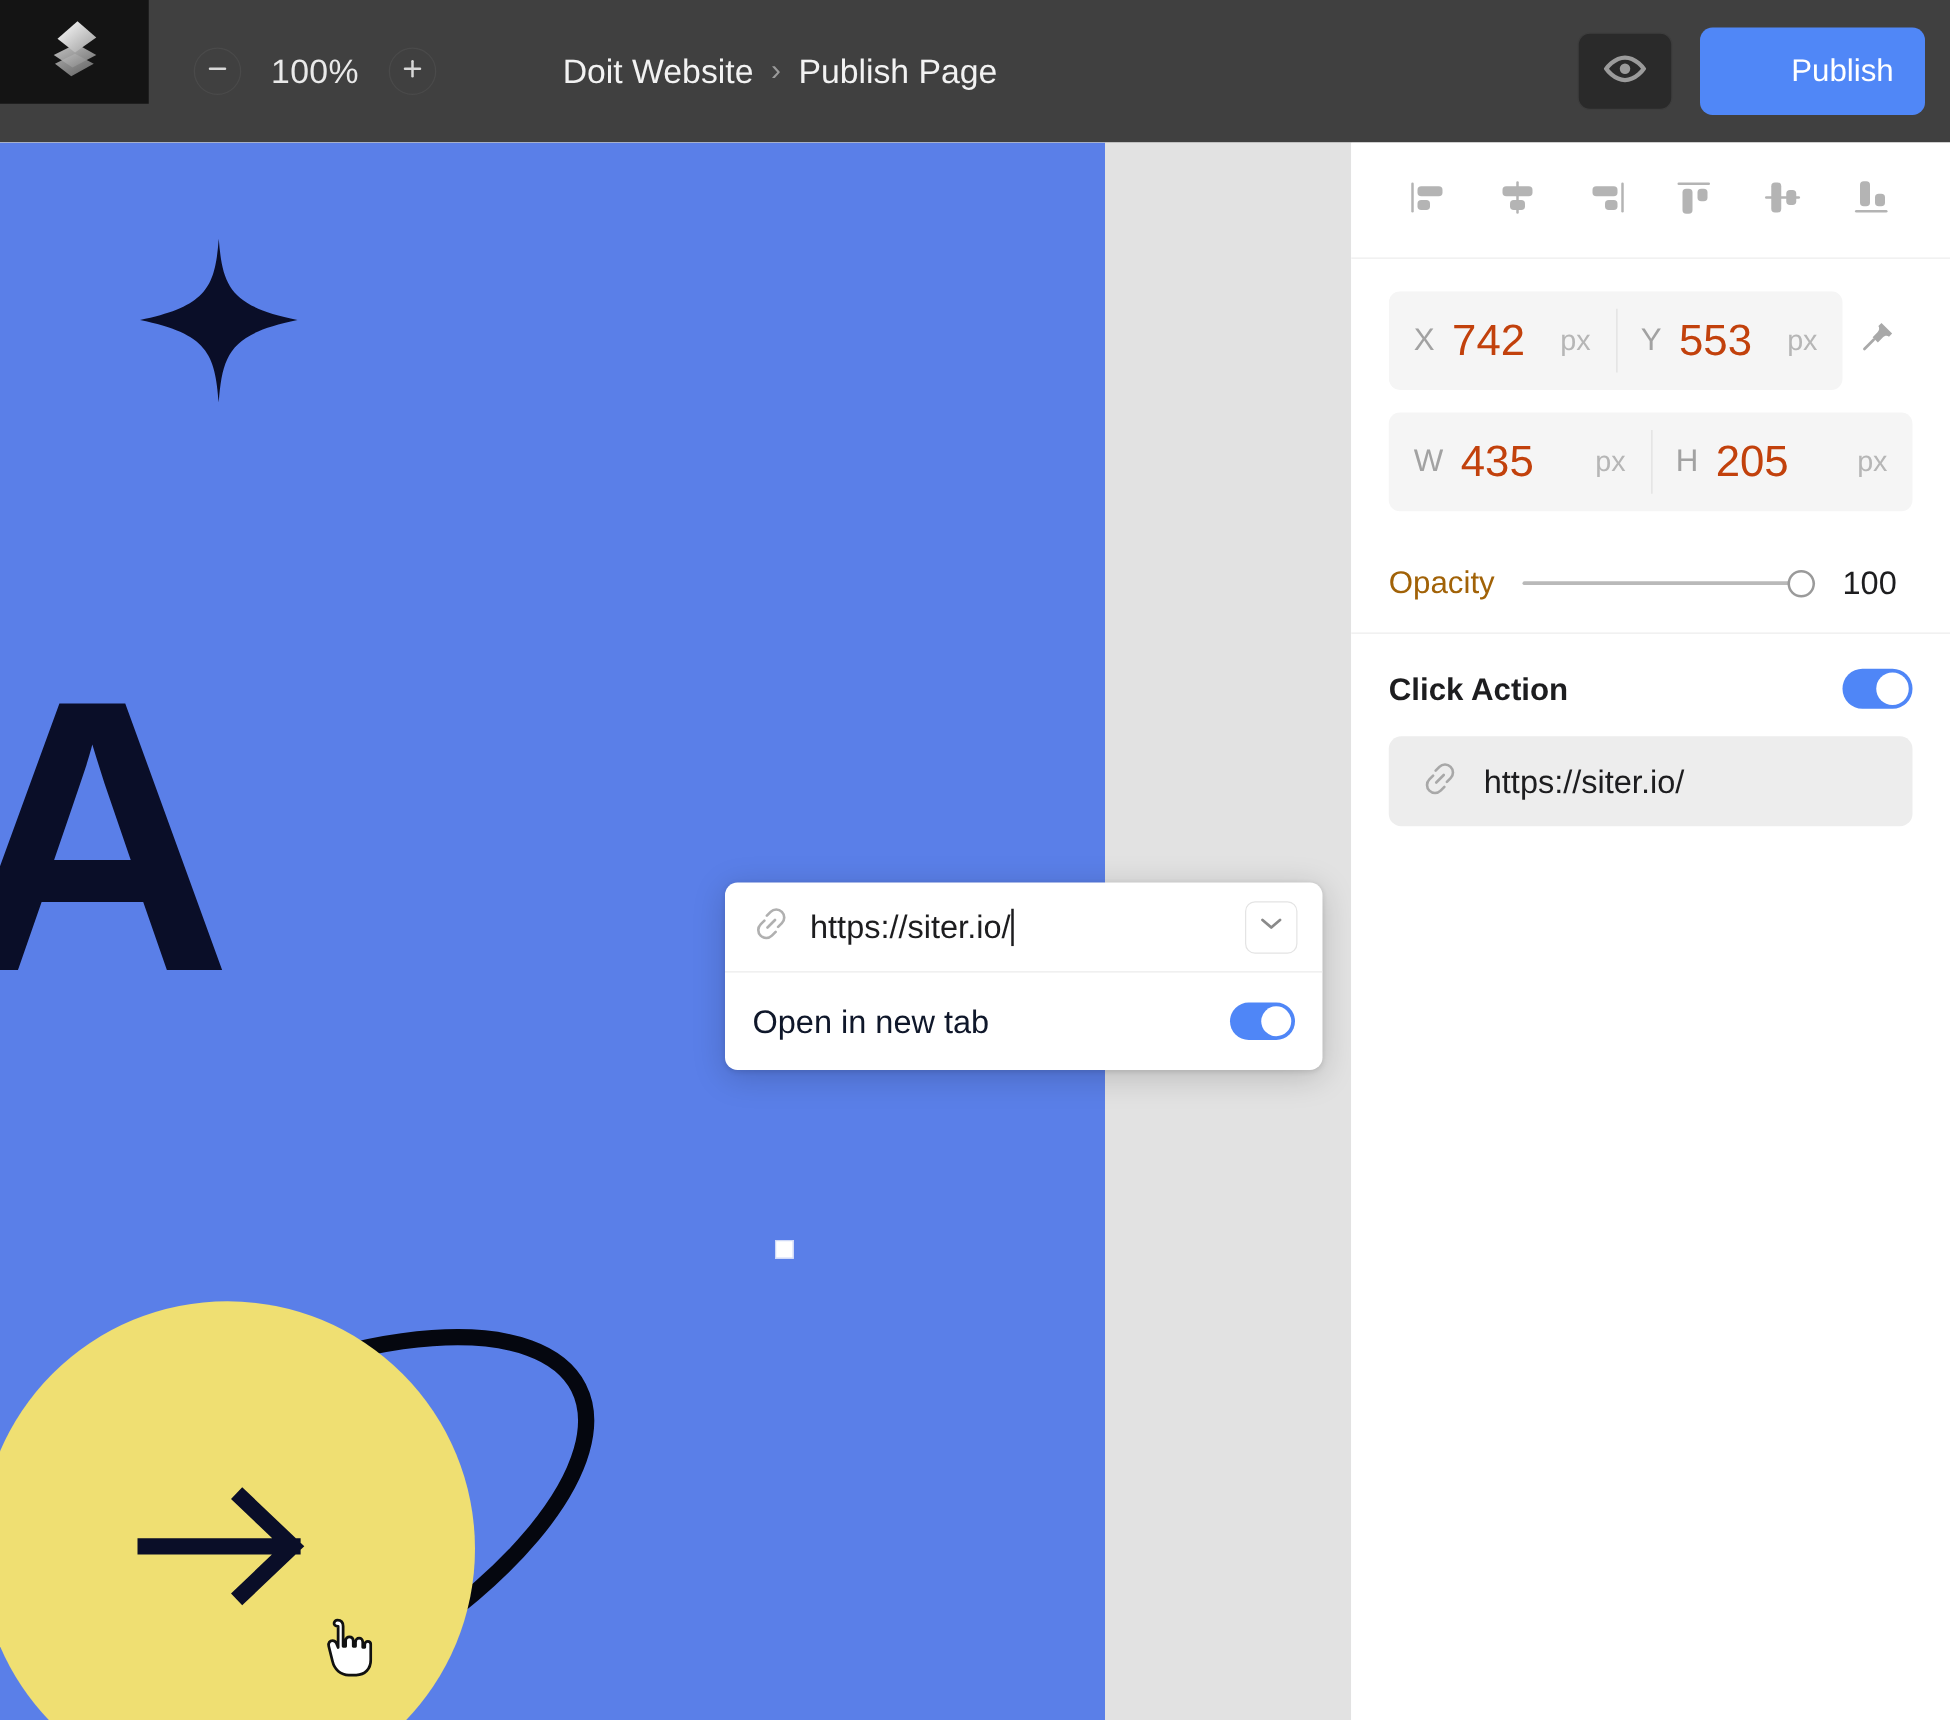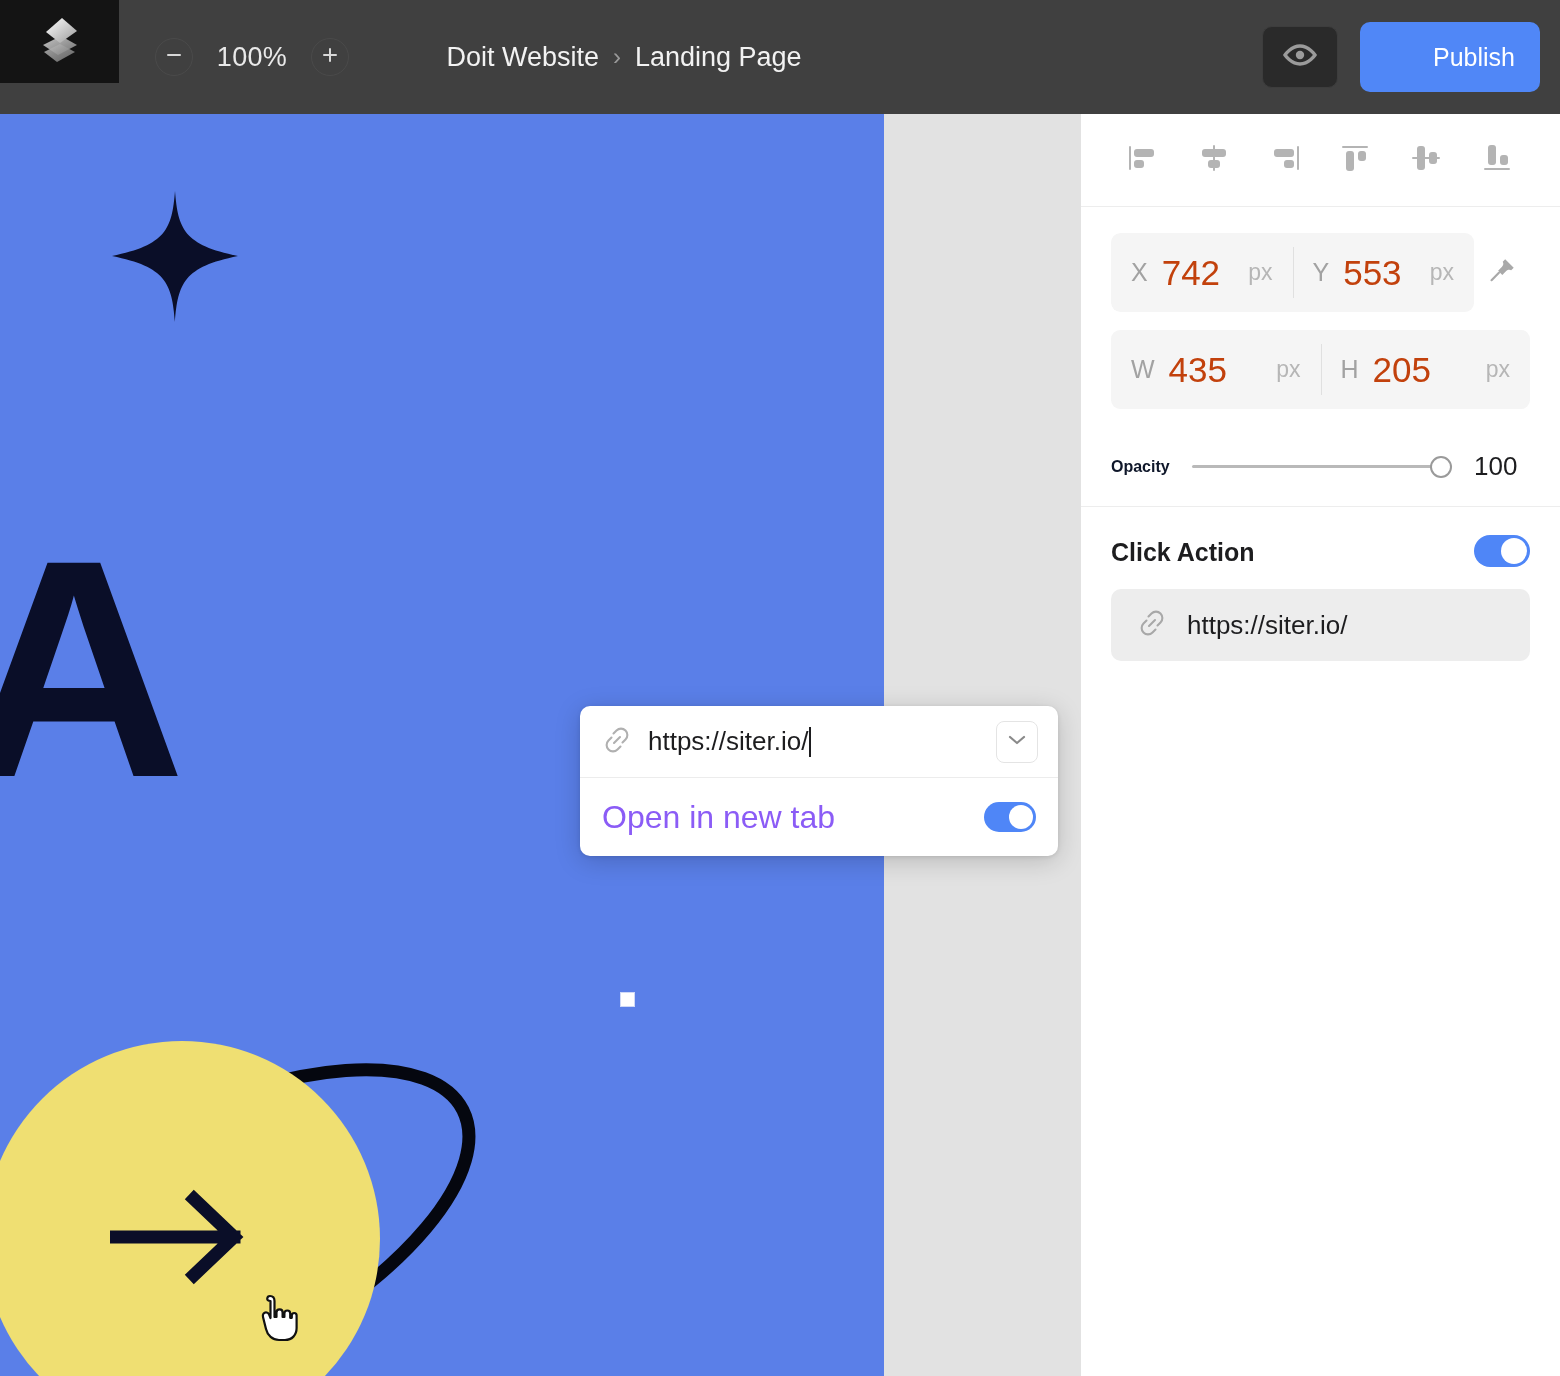--- a/index.html
+++ b/index.html
@@ -107,21 +107,21 @@
   }
   .lp-chevron {
     width:42px; height:42px; border:1px solid #e4e4e4; border-radius:8px;
     display:flex; align-items:center; justify-content:center;
     cursor:pointer; background:#fff;
   }
   .lp-row2 {
     height:78px; display:flex; align-items:center; justify-content:space-between;
     padding:0 22px;
   }
-  .lp-label { font-size:32px; color:#8b5cf6; }
+  .lp-label { font-size:26px; color:#0f172a; }
 
   
   .toggle {
     width:52px; height:30px; border-radius:15px; background:#4F86F7;
     position:relative; cursor:pointer; flex:none;
   }
   .toggle .knob {
     position:absolute; top:3px; right:3px;
     width:24px; height:24px; border-radius:50%; background:#fff;
   }
@@ -167,21 +167,21 @@
   .field-pair.with-pin { background:transparent; }
   .field-pair.with-pin .inner {
     display:flex; flex:1; background:#F5F5F5; border-radius:9px; height:79px;
   }
 
   .opacity-row {
     display:flex; align-items:center; padding:0 30px;
     height:80px; gap:22px;
     border-bottom:1px solid #ededed;
   }
-  .opacity-label { font-size:16px; font-weight:bold; color:#0f172a; }
+  .opacity-label { font-size:25px; font-weight:normal; color:#a16207; }
   .slider {
     flex:1; height:20px; position:relative; display:flex; align-items:center;
     cursor:pointer;
   }
   .slider .track { width:100%; height:3px; background:#b9b9b9; border-radius:2px; }
   .slider .thumb {
     position:absolute; right:0; width:22px; height:22px; border-radius:50%;
     background:#ffffff; border:2px solid #9a9a9a;
   }
   .opacity-val { font-size:26px; color:#1d1d1f; min-width:56px; text-align:left; }
@@ -242,21 +242,21 @@
             <rect x="8" y="2" width="2" height="14" rx="1" fill="#d8d8d8"></rect>
           </svg>
         </span>
       </div>
     </div>
 
     <div class="breadcrumb">
       <div class="breadcrumb-inner">
         <span class="bc-item">Doit Website</span>
         <span class="bc-sep">›</span>
-        <span class="bc-item">Landing Page</span>
+        <span class="bc-item">Publish Page</span>
       </div>
     </div>
 
     <div class="topbar-right">
       <div class="preview-btn">
         <span>
           <svg width="34" height="24" viewBox="0 0 34 24">
             <path d="M17 3 C8 3 2 12 2 12 C2 12 8 21 17 21 C26 21 32 12 32 12 C32 12 26 3 17 3 Z" fill="none" stroke="#9b9b9b" stroke-width="3.4"></path>
             <circle cx="17" cy="12" r="4.2" fill="#9b9b9b"></circle>
           </svg>

